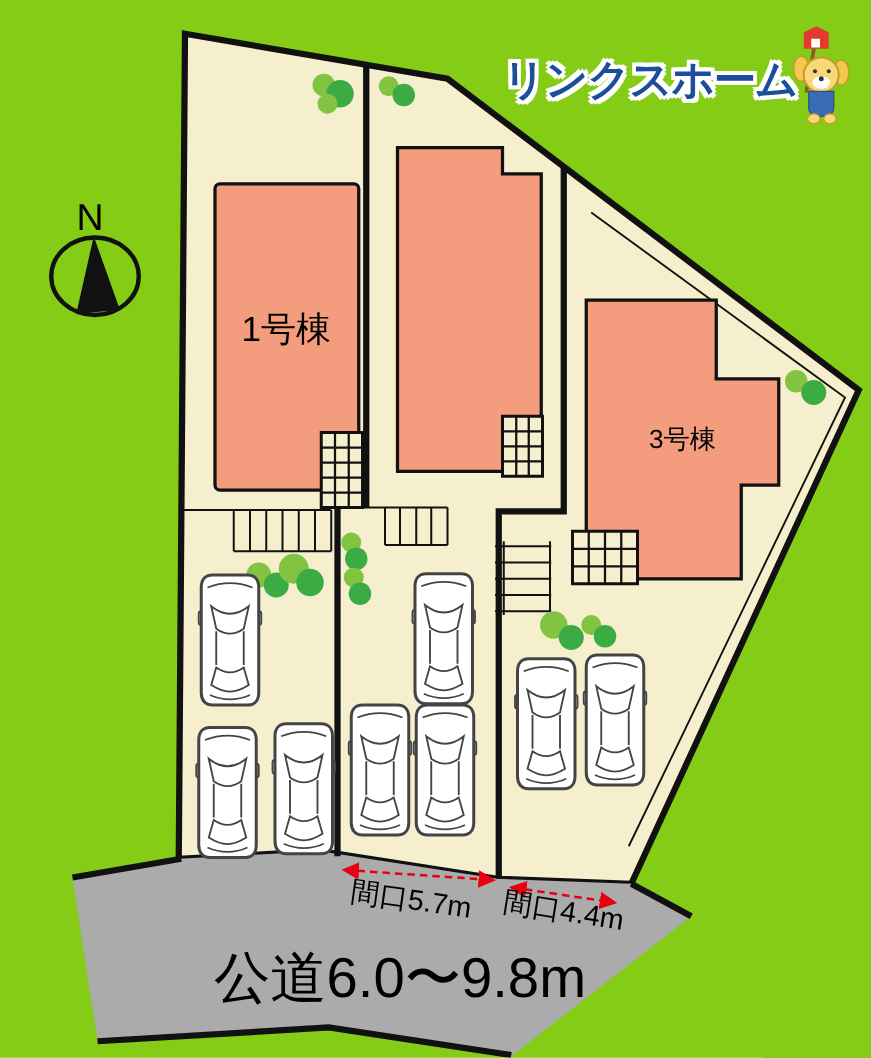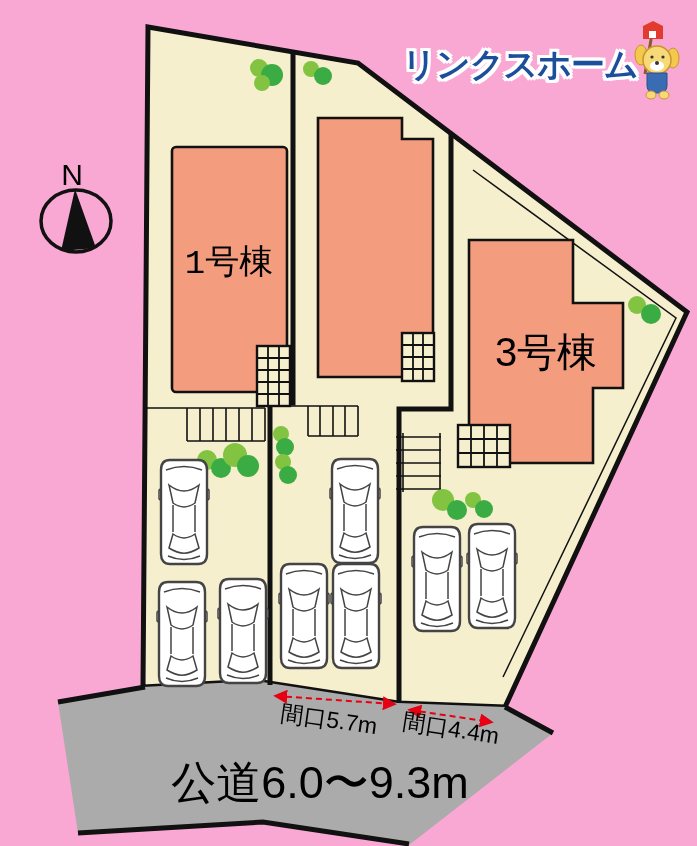--- a/index.html
+++ b/index.html
@@ -1,23 +1,23 @@
 <!DOCTYPE html>
 <html><head>
 <meta charset="utf-8">
 <style>
   html,body{margin:0;padding:0;}
   body{font-family:"Liberation Sans","DejaVu Sans",sans-serif;}
-  #stage{position:relative;width:697px;height:846px;background:#f9a8d4;overflow:hidden;}
+  #stage{position:relative;width:697px;height:846px;background:#84cc16;overflow:hidden;}
   #plan-svg{position:absolute;left:0;top:0;}
   .lbl{position:absolute;transform:translate(-50%,-50%);white-space:nowrap;color:#000;line-height:1;}
   #lbl-n{left:72px;top:175px;font-size:30px;}
-  #lbl-b1{left:229px;top:264px;font-size:34px;font-family:Liberation Mono, monospace;}
+  #lbl-b1{left:229px;top:264px;font-size:28px;}
   #lbl-b2{left:375px;top:257px;font-size:33px;}
-  #lbl-b3{left:546px;top:352px;font-size:40px;text-align:center;}
+  #lbl-b3{left:546px;top:352px;font-size:21px;text-align:center;}
   #lbl-f1{left:329px;top:720px;font-size:23px;transform:translate(-50%,-50%) rotate(8deg);}
   #lbl-f2{left:451px;top:729px;font-size:23px;transform:translate(-50%,-50%) rotate(9deg);}
   #lbl-road{left:320px;top:782px;font-size:45px;}
   #logo-text{left:520px;top:64px;font-size:34px;font-weight:bold;color:#1b4e9b;letter-spacing:-1px;
     text-shadow:-3px -3px 0 #fff,3px -3px 0 #fff,-3px 3px 0 #fff,3px 3px 0 #fff,
                  0 -3px 0 #fff,0 3px 0 #fff,-3px 0 0 #fff,3px 0 0 #fff;}
 </style>
 </head>
 <body>
 
@@ -139,14 +139,14 @@
     <ellipse cx="664" cy="95" rx="5" ry="4" fill="#f8d978" stroke="#c9952d"></ellipse>
   </g>
 </svg>
 
   <div class="lbl" id="logo-text">リンクスホーム</div>
   <div class="lbl" id="lbl-n">N</div>
   <div class="lbl" id="lbl-b1">1号棟</div>
   <div class="lbl" id="lbl-b3">3号棟</div>
   <div class="lbl" id="lbl-f1">間口5.7m</div>
   <div class="lbl" id="lbl-f2">間口4.4m</div>
-  <div class="lbl" id="lbl-road">公道6.0〜9.3m</div>
+  <div class="lbl" id="lbl-road">公道6.0〜9.8m</div>
 </div>
 
 </body></html>

